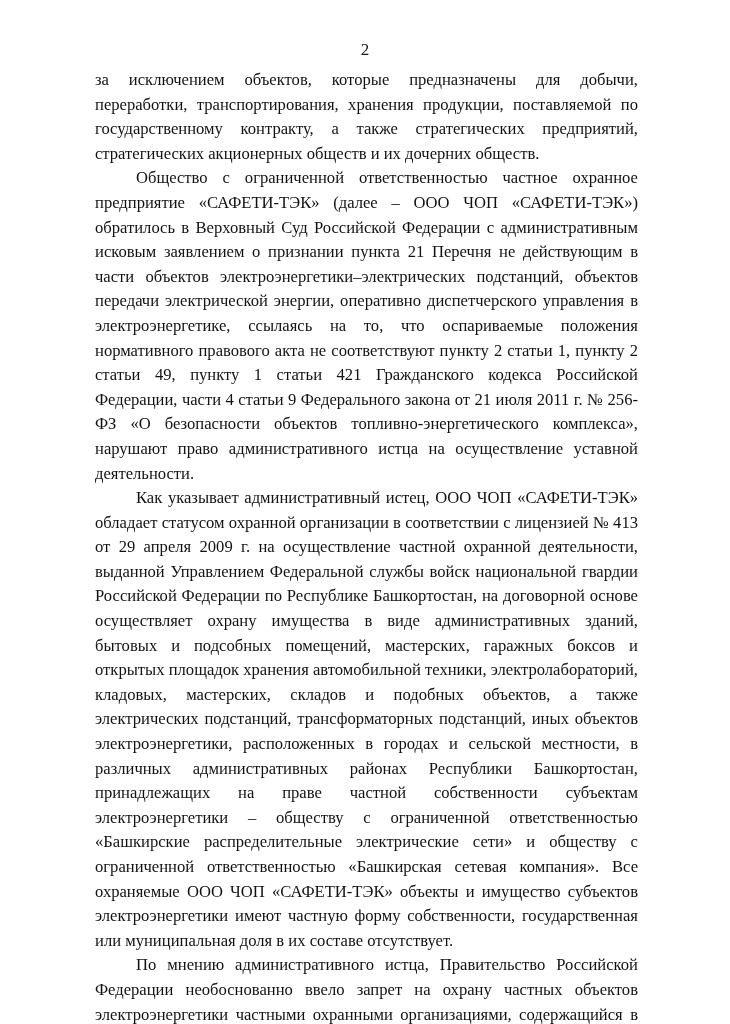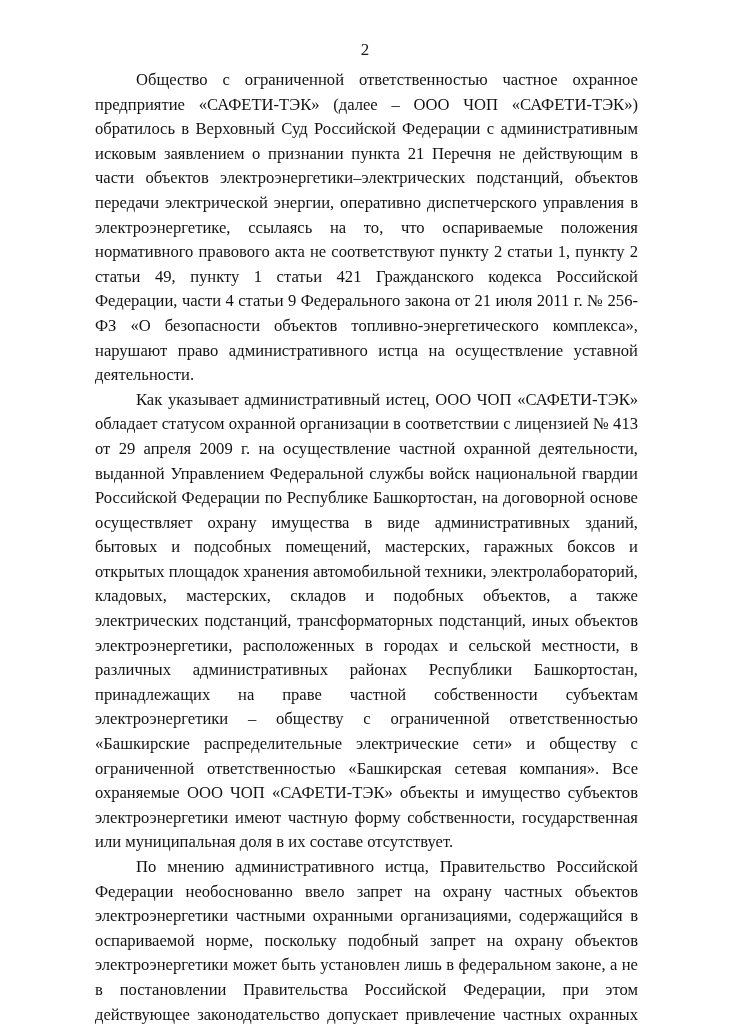--- a/index.html
+++ b/index.html
@@ -62,20 +62,21 @@
 </style>
 </head>
 <body>
 
 <div class="page">
 
   <div class="page-number">2</div>
 
   <div class="body-text">
 
+    <p class="no-indent">за исключением объектов, которые предназначены для добычи, переработки, транспортирования, хранения продукции, поставляемой по государственному контракту, а также стратегических предприятий, стратегических акционерных обществ и их дочерних обществ.</p>
 
     <p>Общество с ограниченной ответственностью частное охранное предприятие «САФЕТИ-ТЭК» (далее – ООО ЧОП «САФЕТИ-ТЭК») обратилось в Верховный Суд Российской Федерации с административным исковым заявлением о признании пункта 21 Перечня не действующим в части объектов электроэнергетики–электрических подстанций, объектов передачи электрической энергии, оперативно диспетчерского управления в электроэнергетике, ссылаясь на то, что оспариваемые положения нормативного правового акта не соответствуют пункту 2 статьи 1, пункту 2 статьи 49, пункту 1 статьи 421 Гражданского кодекса Российской Федерации, части 4 статьи 9 Федерального закона от 21 июля 2011 г. № 256-ФЗ «О безопасности объектов топливно-энергетического комплекса», нарушают право административного истца на осуществление уставной деятельности.</p>
 
     <p>Как указывает административный истец, ООО ЧОП «САФЕТИ-ТЭК» обладает статусом охранной организации в соответствии с лицензией № 413 от 29 апреля 2009 г. на осуществление частной охранной деятельности, выданной Управлением Федеральной службы войск национальной гвардии Российской Федерации по Республике Башкортостан, на договорной основе осуществляет охрану имущества в виде административных зданий, бытовых и подсобных помещений, мастерских, гаражных боксов и открытых площадок хранения автомобильной техники, электролабораторий, кладовых, мастерских, складов и подобных объектов, а также электрических подстанций, трансформаторных подстанций, иных объектов электроэнергетики, расположенных в городах и сельской местности, в различных административных районах Республики Башкортостан, принадлежащих на праве частной собственности субъектам электроэнергетики – обществу с ограниченной ответственностью «Башкирские распределительные электрические сети» и обществу с ограниченной ответственностью «Башкирская сетевая компания». Все охраняемые ООО ЧОП «САФЕТИ-ТЭК» объекты и имущество субъектов электроэнергетики имеют частную форму собственности, государственная или муниципальная доля в их составе отсутствует.</p>
 
     <p>По мнению административного истца, Правительство Российской Федерации необоснованно ввело запрет на охрану частных объектов электроэнергетики частными охранными организациями, содержащийся в оспариваемой норме, поскольку подобный запрет на охрану объектов электроэнергетики может быть установлен лишь в федеральном законе, а не в постановлении Правительства Российской Федерации, при этом действующее законодательство допускает привлечение частных охранных организаций к охране объектов топливно-энергетического комплекса.</p>
 
   </div>
 
 </div>

